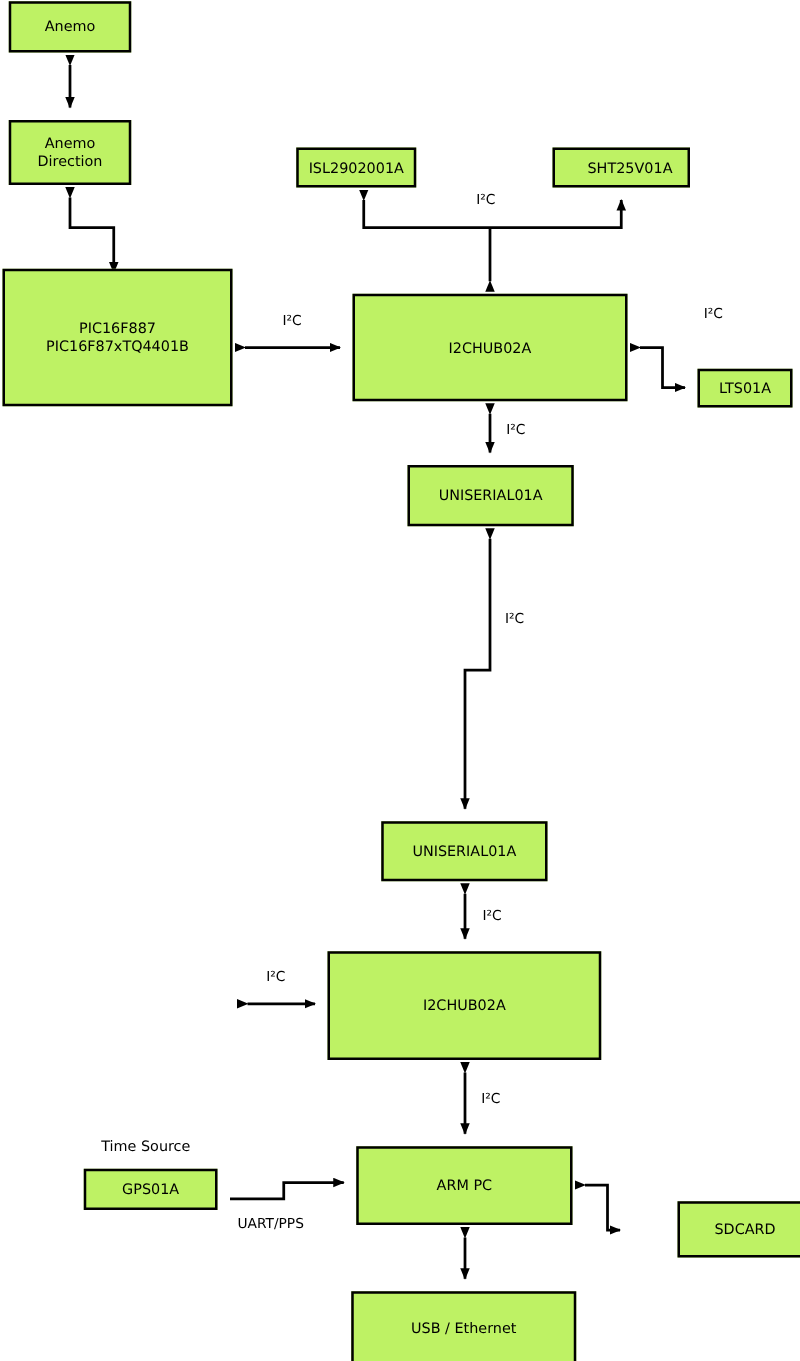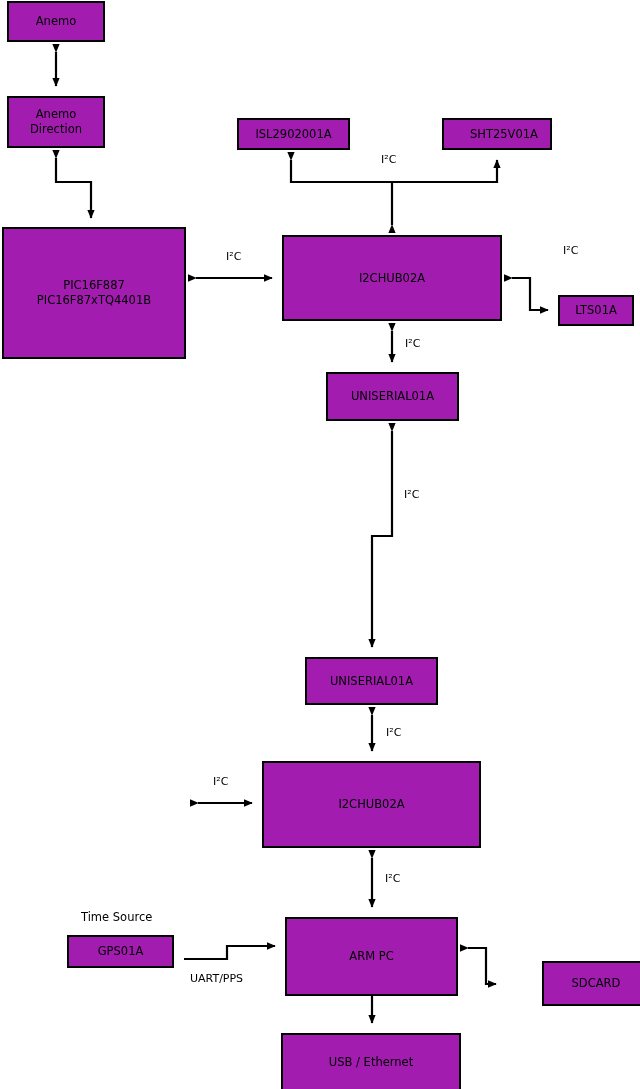--- a/index.html
+++ b/index.html
@@ -12,21 +12,21 @@
     width: 640px;
     height: 1089px;
     background: #ffffff;
     overflow: hidden;
     font-family: "DejaVu Sans", sans-serif;
   }
   .node {
     position: absolute;
     box-sizing: border-box;
     border: 2px solid #000000;
-    background: #a21caf;
+    background: #bef264;
     display: flex;
     align-items: center;
     justify-content: center;
     text-align: center;
     color: #000000;
     font-size: 11.5px;
     line-height: 15px;
     z-index: 3;
   }
   .node .lbl { white-space: pre-line; }
@@ -99,26 +99,26 @@
 
   <div class="node" style="left:7px; top:1px; width:98px; height:41px;">
     <span class="lbl">Anemo</span>
   </div>
 
   <div class="node" style="left:7px; top:96px; width:98px; height:52px;">
     <span class="lbl">Anemo
 Direction</span>
   </div>
 
-  <div class="node" style="left:2px; top:227px; width:184px; height:132px;align-items:center;">
+  <div class="node" style="left:2px; top:215px; width:184px; height:110px;align-items:center;">
     <span class="lbl">PIC16F887
 PIC16F87xTQ4401B</span>
   </div>
 
-  <div class="node" style="left:237px; top:118px; width:113px; height:32px;">
+  <div class="node" style="left:237px; top:118px; width:96px; height:32px;">
     <span class="lbl">ISL2902001A</span>
   </div>
 
   <div class="node" style="left:442px; top:118px; width:110px; height:32px;padding-left:14px;">
     <span class="lbl">SHT25V01A</span>
   </div>
 
   <div class="node" style="left:282px; top:235px; width:220px; height:86px;">
     <span class="lbl">I2CHUB02A</span>
   </div>
@@ -133,21 +133,21 @@
 
   <div class="node" style="left:305px; top:657px; width:133px; height:48px;">
     <span class="lbl">UNISERIAL01A</span>
   </div>
 
   <div class="node" style="left:262px; top:761px; width:219px; height:87px;">
     <span class="lbl">I2CHUB02A</span>
   </div>
 
 
-  <div class="node" style="left:285px; top:917px; width:173px; height:79px;">
+  <div class="node" style="left:285px; top:917px; width:173px; height:63px;">
     <span class="lbl">ARM PC</span>
   </div>
 
   <div class="node" style="left:67px; top:935px; width:107px; height:33px;">
     <span class="lbl">GPS01A</span>
   </div>
 
   <div class="node" style="left:506px; top:961px; width:108px; height:45px;margin-left:36px;">
     <span class="lbl">SDCARD</span>
   </div>

